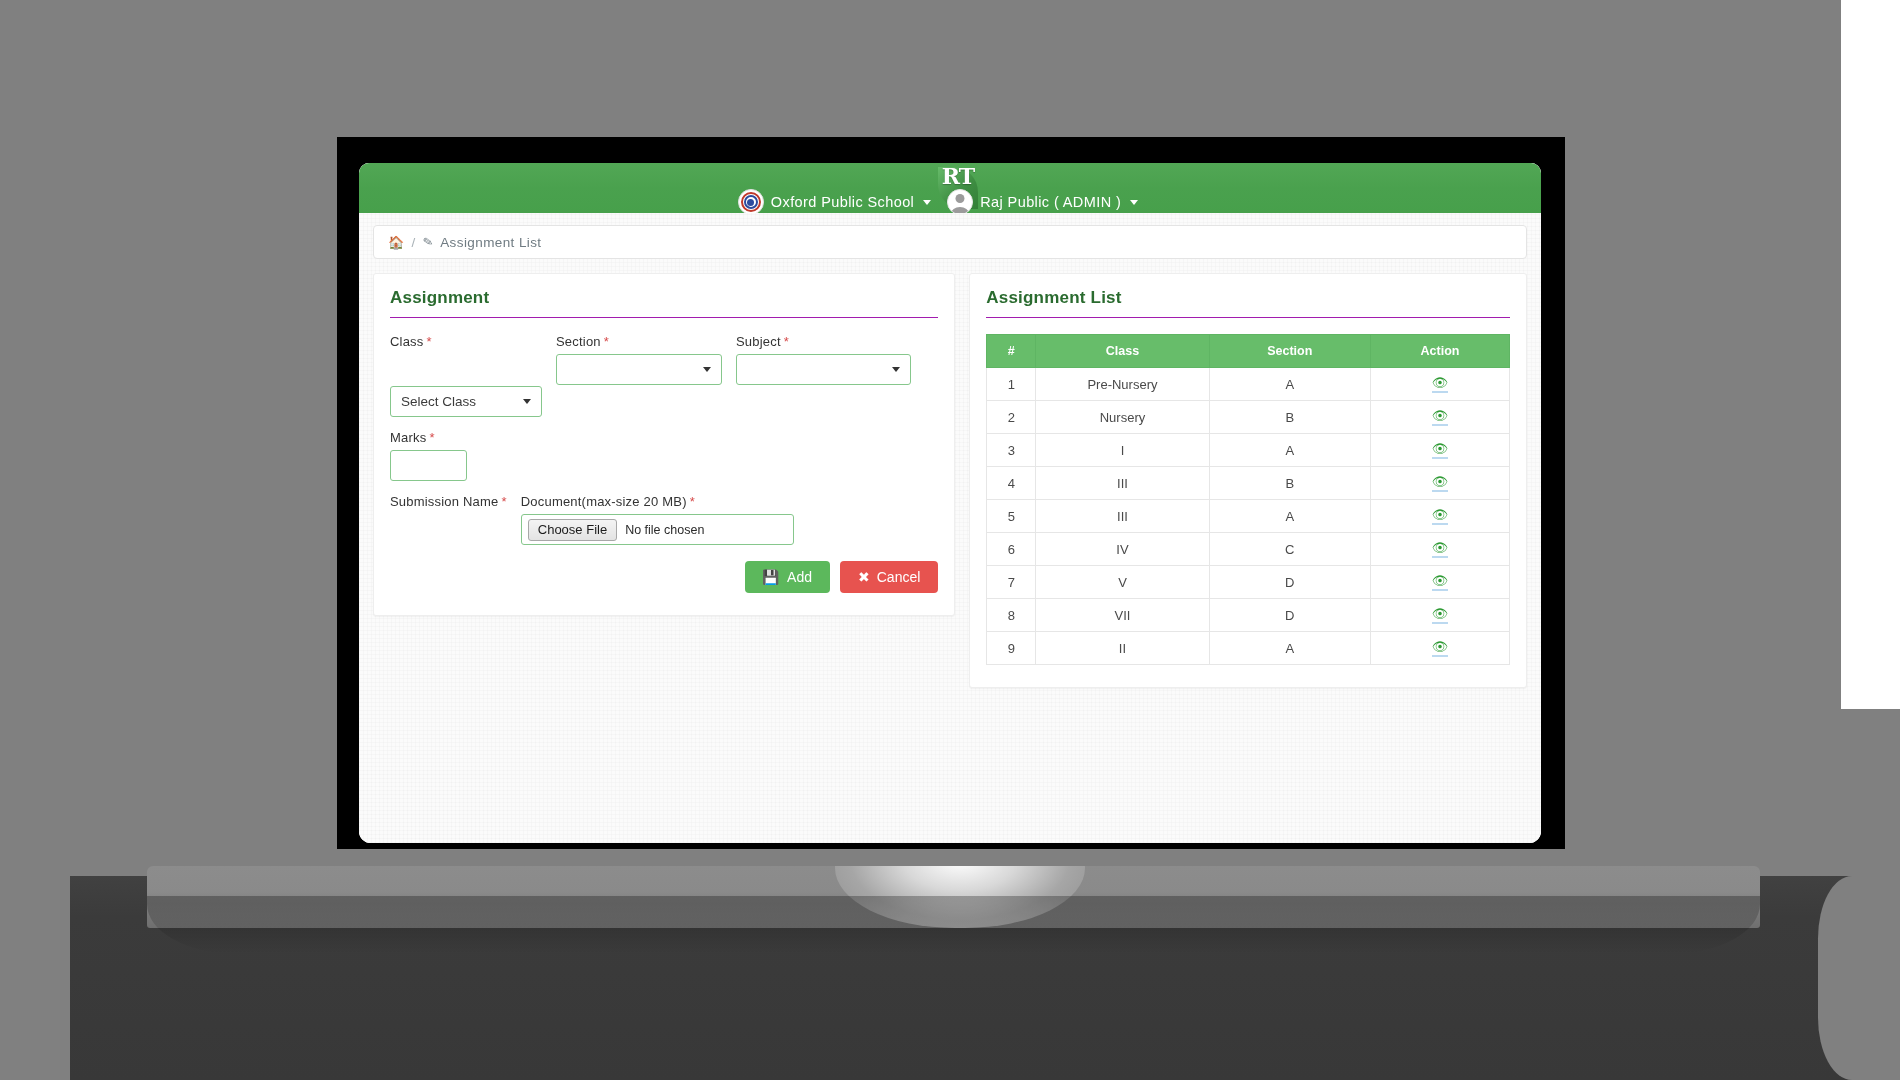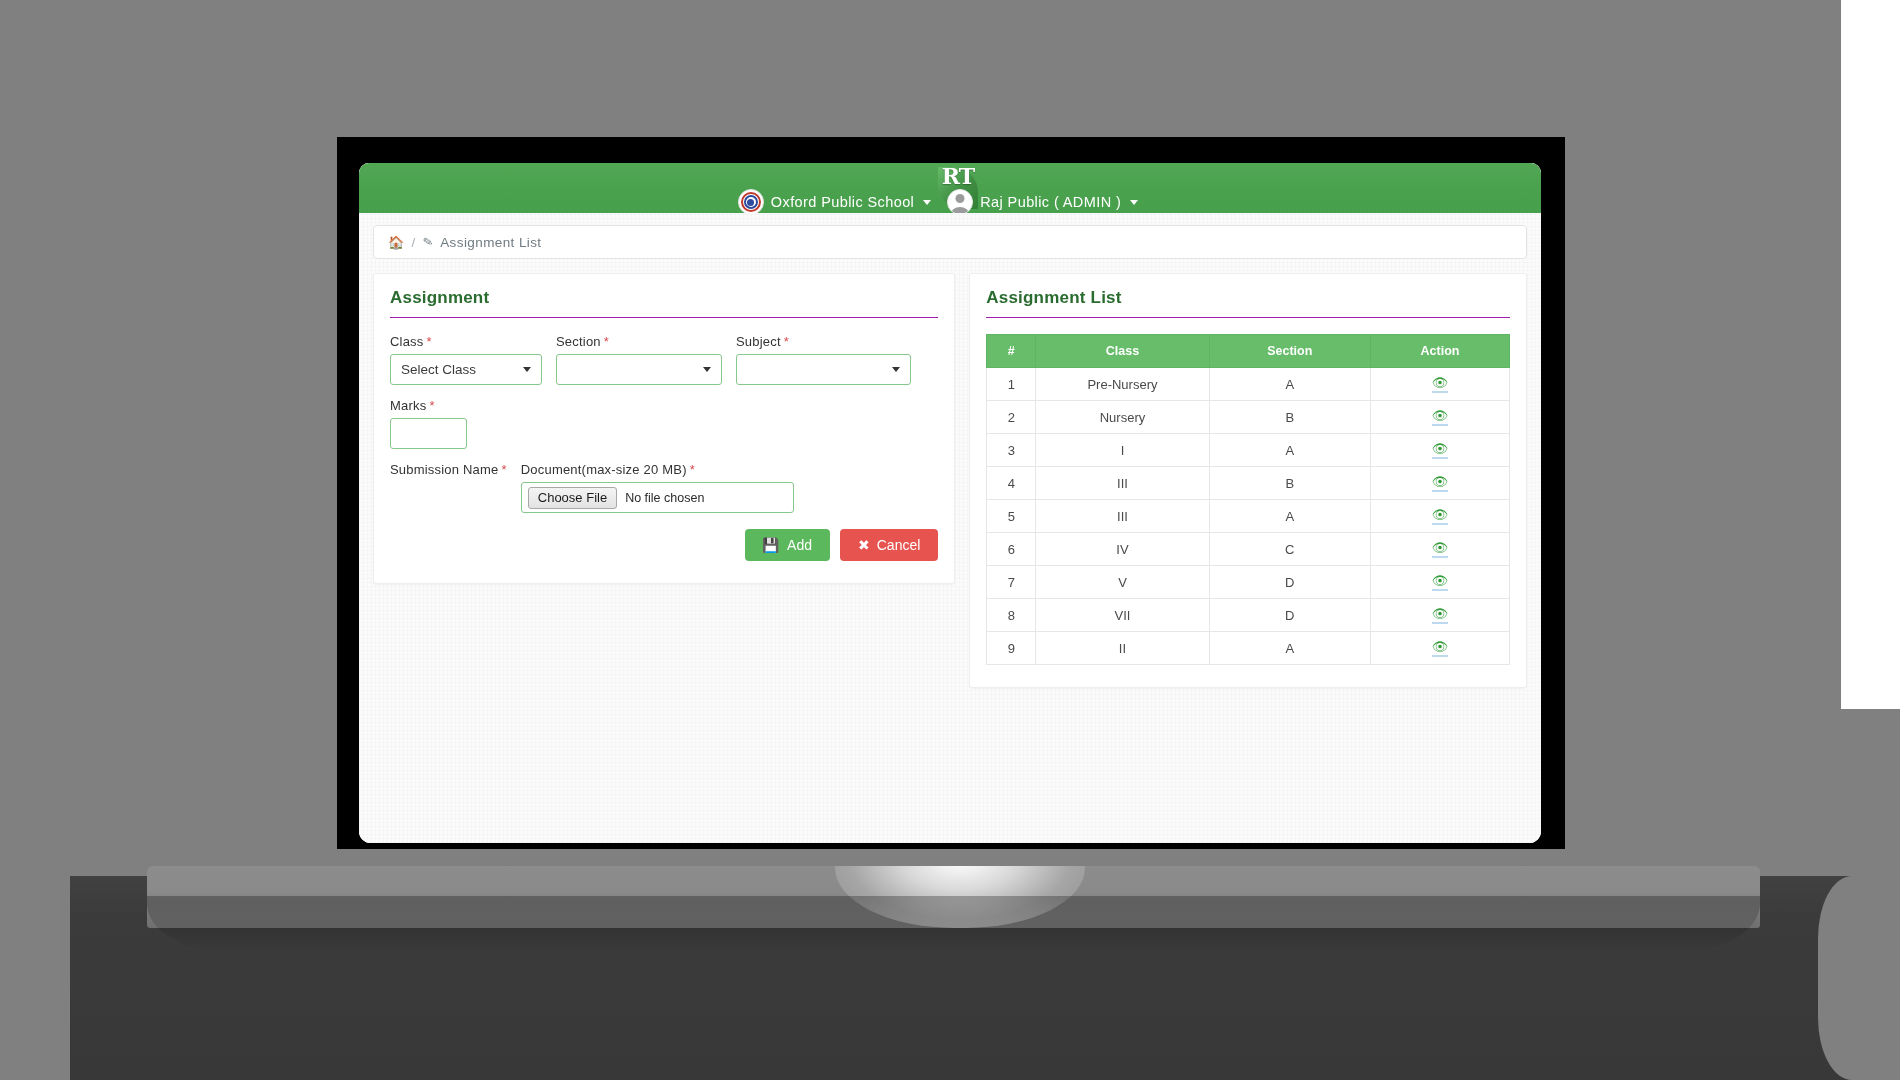--- a/index.html
+++ b/index.html
@@ -150,21 +150,21 @@
 
   .fselect, .finput {
     height: 31px; border: 1px solid #86c78c; border-radius: 3px;
     background: #ffffff; font-size: 13.5px; color: #3b3b3b;
     padding: 0 10px; outline: none; font-family: "Liberation Sans", sans-serif;
   }
   .fselect { position: relative; display: flex; align-items: center; }
   .sel-txt { flex: 1; }
   .sel-caret { width: 0; height: 0; border-left: 4px solid transparent; border-right: 4px solid transparent; border-top: 5px solid #333; }
 
-  .w-class { width: 152px; }
+  .w-class { width: 152px; margin-top: 32px; }
   .w-section { width: 166px; }
   .w-subject { width: 175px; }
   .w-marks { width: 77px; }
   .w-aname { width: 400px; }
   .w-date { width: 273px; }
   .w-doc { width: 273px; }
 
   .file-field {
     height: 31px; border: 1px solid #86c78c; border-radius: 3px;
     background: #ffffff; display: flex; align-items: center; padding: 0 6px; gap: 8px;

